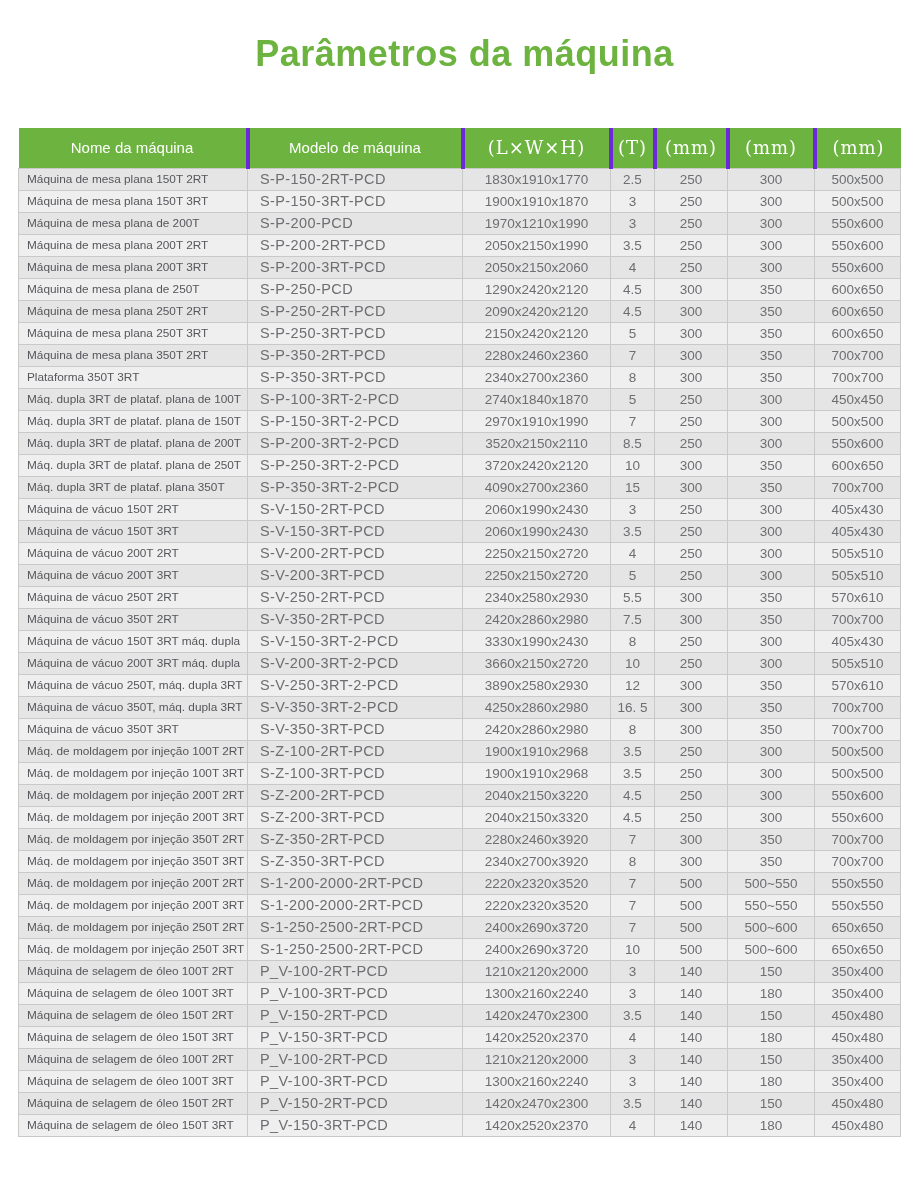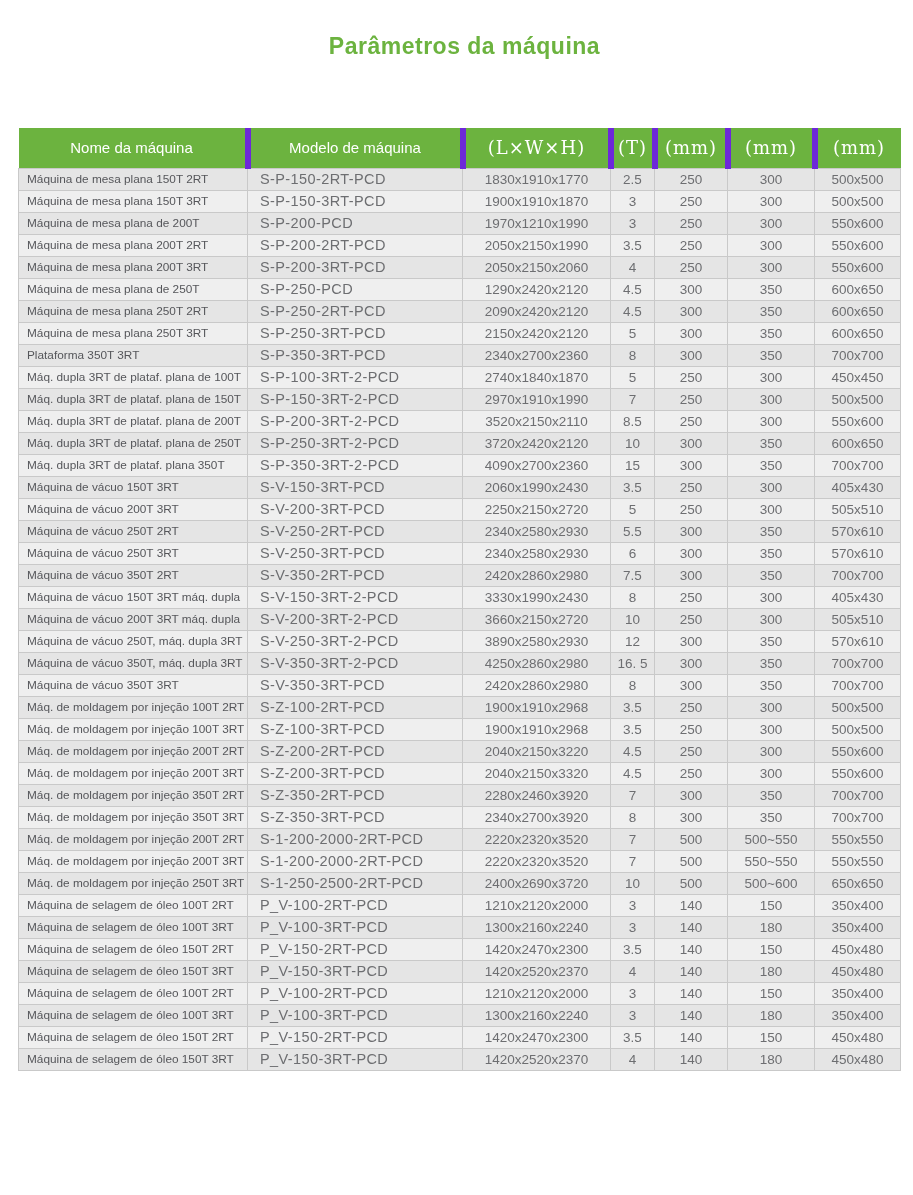--- a/index.html
+++ b/index.html
@@ -7,39 +7,39 @@
   body {
     width: 913px; height: 1195px;
     background: #ffffff;
     position: relative;
     font-family: "Liberation Sans", sans-serif;
   }
   .page-title {
     position: absolute;
     top: 33px; left: 0; width: 100%;
     text-align: center;
-    font-size: 23px;
+    font-size: 36px;
     font-weight: bold;
     color: #6cb33f;
     letter-spacing: 0.5px;
     padding-left: 16px;
   }
   table.param-table {
     position: absolute;
     top: 128px; left: 18px;
     width: 882px;
     border-collapse: collapse;
     table-layout: fixed;
   }
   thead th {
     background: #6cb33f;
     color: #ffffff;
     height: 40px;
     font-weight: normal;
-    border-right: 6px solid #6d28d9;
+    border-right: 4px solid #6d28d9;
     padding: 0;
     text-align: center;
     vertical-align: middle;
   }
   thead th:last-child { border-right: none; }
   thead th.sans  { font-family: "Liberation Sans", sans-serif; font-size: 15px; }
   thead th.serif { font-family: "DejaVu Serif", serif; font-size: 18px; letter-spacing: 1px; }
   tbody td {
     height: 22px;
     border: 1px solid #c9c9c9;
@@ -160,20 +160,29 @@
       <tr>
         <td class="machine-name">Máquina de mesa plana 250T 3RT</td>
         <td class="machine-model">S-P-250-3RT-PCD</td>
         <td class="dimensions-lwh">2150x2420x2120</td>
         <td class="tonnage-t">5</td>
         <td class="mm-a">300</td>
         <td class="mm-b">350</td>
         <td class="mm-c">600x650</td>
       </tr>
       <tr>
+        <td class="machine-name">Máquina de mesa plana 350T 2RT</td>
+        <td class="machine-model">S-P-350-2RT-PCD</td>
+        <td class="dimensions-lwh">2280x2460x2360</td>
+        <td class="tonnage-t">7</td>
+        <td class="mm-a">300</td>
+        <td class="mm-b">350</td>
+        <td class="mm-c">700x700</td>
+      </tr>
+      <tr>
         <td class="machine-name">Plataforma 350T 3RT</td>
         <td class="machine-model">S-P-350-3RT-PCD</td>
         <td class="dimensions-lwh">2340x2700x2360</td>
         <td class="tonnage-t">8</td>
         <td class="mm-a">300</td>
         <td class="mm-b">350</td>
         <td class="mm-c">700x700</td>
       </tr>
       <tr>
         <td class="machine-name">Máq. dupla 3RT de plataf. plana de 100T</td>
@@ -214,56 +223,65 @@
       <tr>
         <td class="machine-name">Máq. dupla 3RT de plataf. plana 350T</td>
         <td class="machine-model">S-P-350-3RT-2-PCD</td>
         <td class="dimensions-lwh">4090x2700x2360</td>
         <td class="tonnage-t">15</td>
         <td class="mm-a">300</td>
         <td class="mm-b">350</td>
         <td class="mm-c">700x700</td>
       </tr>
       <tr>
+        <td class="machine-name">Máquina de vácuo 150T 2RT</td>
+        <td class="machine-model">S-V-150-2RT-PCD</td>
+        <td class="dimensions-lwh">2060x1990x2430</td>
+        <td class="tonnage-t">3</td>
+        <td class="mm-a">250</td>
+        <td class="mm-b">300</td>
+        <td class="mm-c">405x430</td>
+      </tr>
+      <tr>
         <td class="machine-name">Máquina de vácuo 150T 3RT</td>
         <td class="machine-model">S-V-150-3RT-PCD</td>
         <td class="dimensions-lwh">2060x1990x2430</td>
         <td class="tonnage-t">3.5</td>
         <td class="mm-a">250</td>
         <td class="mm-b">300</td>
         <td class="mm-c">405x430</td>
+      </tr>
+      <tr>
+        <td class="machine-name">Máquina de vácuo 200T 2RT</td>
+        <td class="machine-model">S-V-200-2RT-PCD</td>
+        <td class="dimensions-lwh">2250x2150x2720</td>
+        <td class="tonnage-t">4</td>
+        <td class="mm-a">250</td>
+        <td class="mm-b">300</td>
+        <td class="mm-c">505x510</td>
       </tr>
       <tr>
         <td class="machine-name">Máquina de vácuo 200T 3RT</td>
         <td class="machine-model">S-V-200-3RT-PCD</td>
         <td class="dimensions-lwh">2250x2150x2720</td>
         <td class="tonnage-t">5</td>
         <td class="mm-a">250</td>
         <td class="mm-b">300</td>
         <td class="mm-c">505x510</td>
       </tr>
       <tr>
         <td class="machine-name">Máquina de vácuo 250T 2RT</td>
         <td class="machine-model">S-V-250-2RT-PCD</td>
         <td class="dimensions-lwh">2340x2580x2930</td>
         <td class="tonnage-t">5.5</td>
         <td class="mm-a">300</td>
         <td class="mm-b">350</td>
         <td class="mm-c">570x610</td>
       </tr>
       <tr>
-        <td class="machine-name">Máquina de vácuo 250T 3RT</td>
-        <td class="machine-model">S-V-250-3RT-PCD</td>
-        <td class="dimensions-lwh">2340x2580x2930</td>
-        <td class="tonnage-t">6</td>
-        <td class="mm-a">300</td>
-        <td class="mm-b">350</td>
-        <td class="mm-c">570x610</td>
-      </tr>
-      <tr>
         <td class="machine-name">Máquina de vácuo 350T 2RT</td>
         <td class="machine-model">S-V-350-2RT-PCD</td>
         <td class="dimensions-lwh">2420x2860x2980</td>
         <td class="tonnage-t">7.5</td>
         <td class="mm-a">300</td>
         <td class="mm-b">350</td>
         <td class="mm-c">700x700</td>
       </tr>
       <tr>
         <td class="machine-name">Máquina de vácuo 150T 3RT máq. dupla</td>
@@ -374,20 +392,29 @@
         <td class="mm-c">550x550</td>
       </tr>
       <tr>
         <td class="machine-name">Máq. de moldagem por injeção 200T 3RT</td>
         <td class="machine-model">S-1-200-2000-2RT-PCD</td>
         <td class="dimensions-lwh">2220x2320x3520</td>
         <td class="tonnage-t">7</td>
         <td class="mm-a">500</td>
         <td class="mm-b">550~550</td>
         <td class="mm-c">550x550</td>
+      </tr>
+      <tr>
+        <td class="machine-name">Máq. de moldagem por injeção 250T 2RT</td>
+        <td class="machine-model">S-1-250-2500-2RT-PCD</td>
+        <td class="dimensions-lwh">2400x2690x3720</td>
+        <td class="tonnage-t">7</td>
+        <td class="mm-a">500</td>
+        <td class="mm-b">500~600</td>
+        <td class="mm-c">650x650</td>
       </tr>
       <tr>
         <td class="machine-name">Máq. de moldagem por injeção 250T 3RT</td>
         <td class="machine-model">S-1-250-2500-2RT-PCD</td>
         <td class="dimensions-lwh">2400x2690x3720</td>
         <td class="tonnage-t">10</td>
         <td class="mm-a">500</td>
         <td class="mm-b">500~600</td>
         <td class="mm-c">650x650</td>
       </tr>

